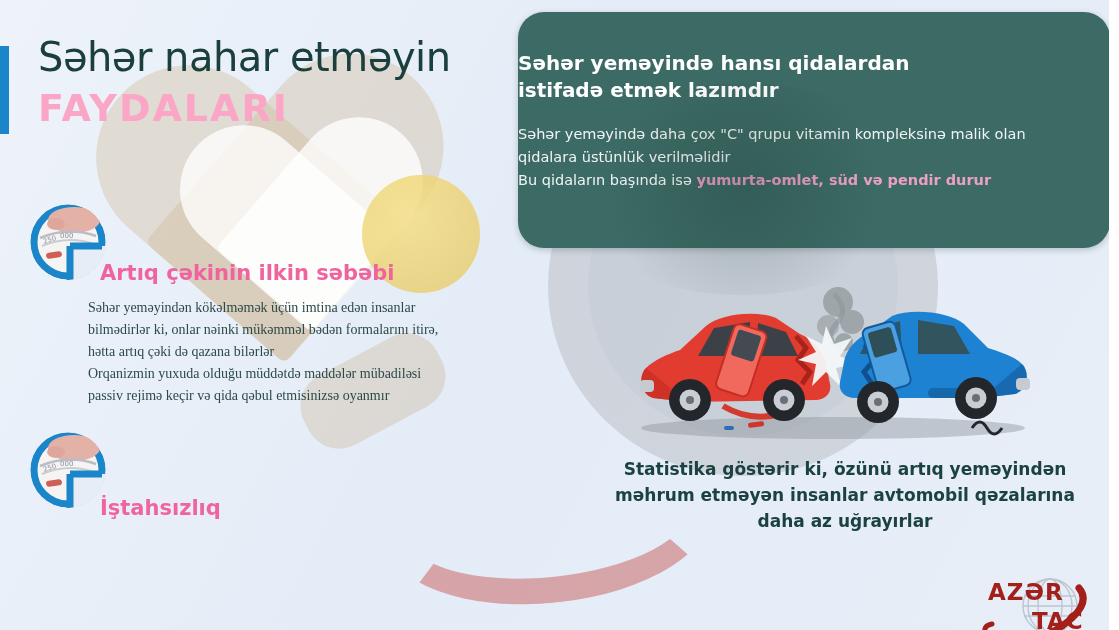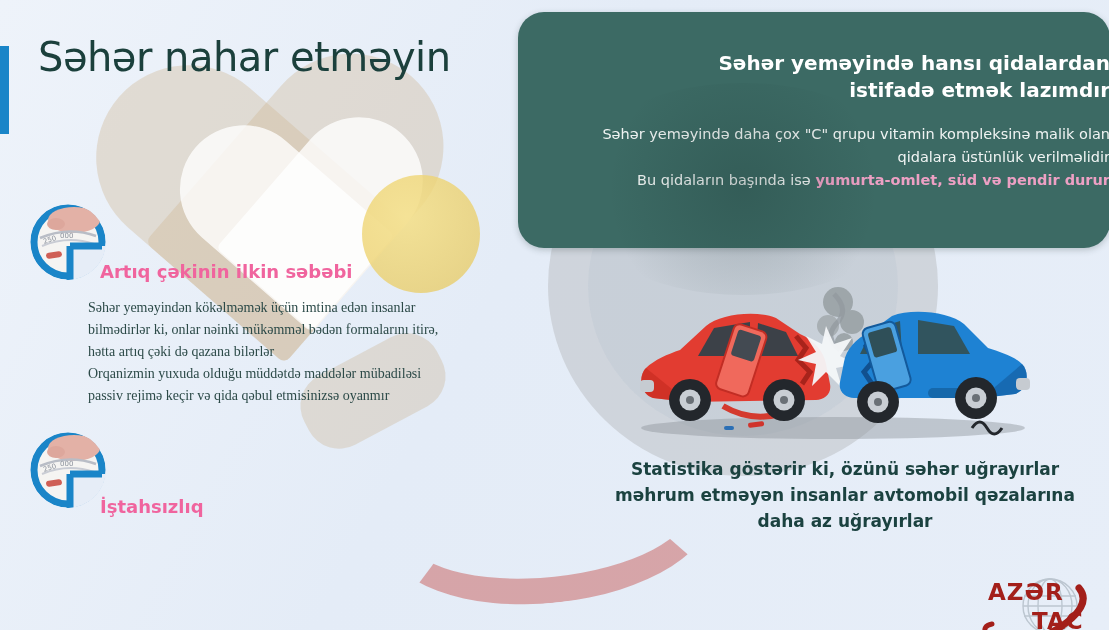--- a/index.html
+++ b/index.html
@@ -26,31 +26,31 @@
          border-bottom:26px solid rgba(202,106,104,.55);border-radius:50%;transform:rotate(-6deg);}
   .bread{left:298px;top:352px;width:150px;height:78px;border-radius:34px;
          background:rgba(203,180,146,.35);transform:rotate(-28deg);}
   
   .accent-bar{position:absolute;left:0;top:46px;width:9px;height:88px;background:#1a85c8;z-index:3;}
   .title{position:absolute;left:38px;top:30px;z-index:3;}
   .title .l1{font-size:40px;line-height:54px;color:#1b403c;letter-spacing:-.5px;}
   .title .l2{font-size:38px;line-height:48px;font-weight:bold;color:#fba6c6;letter-spacing:2px;}
   
   .info-box{position:absolute;left:518px;top:12px;width:592px;height:236px;border-radius:26px;
-            background:#3c6a64;z-index:3;text-align:right;
+            background:#3c6a64;z-index:3;text-align:left;
             box-shadow:0 2px 6px rgba(40,60,58,.25);}
   .info-box:after{content:"";position:absolute;left:8%;top:30%;width:60%;height:90%;border-radius:50%;
             background:radial-gradient(circle,rgba(18,40,38,.20),rgba(18,40,38,0) 65%);pointer-events:none;}
   .info-box .head{margin-top:38px;font-size:20px;font-weight:bold;color:#ffffff;line-height:27px;}
   .info-box .body{margin-top:19px;font-size:14.5px;color:#f0f4f3;line-height:23px;}
   .hl{font-weight:bold;color:#eda0c4;}
   
   .icon-wrap{position:absolute;z-index:2;width:78px;height:78px;}
   .i1{left:30px;top:204px;} .i2{left:30px;top:432px;}
-  .sec-head{position:absolute;z-index:2;font-size:18px;font-weight:bold;color:#f0649e;white-space:nowrap;text-align:right;}
+  .sec-head{position:absolute;z-index:2;font-size:21px;font-weight:bold;color:#f0649e;white-space:nowrap;text-align:right;}
   .h1{left:100px;top:261px;} .h2{left:100px;top:496px;}
   .para{position:absolute;z-index:2;font-size:14px;color:#2c4a48;line-height:22px;font-family:Liberation Serif, serif;}
   .p1{left:88px;top:297px;} .p2{left:88px;top:536px;}
   .para div{white-space:nowrap;}
   
   .cars{position:absolute;left:628px;top:276px;width:412px;height:172px;z-index:2;}
   .stats{position:absolute;left:600px;top:456px;width:490px;z-index:3;text-align:center;
          font-size:17px;font-weight:bold;color:#1b4240;line-height:26px;}
   .stats div{white-space:nowrap;}
   
@@ -68,20 +68,21 @@
   <div class="bg heart"></div>
   <div class="bg heart-in"></div>
   <div class="bg yolk"></div>
   <div class="bg cup"></div>
   <div class="bg bread"></div>
   <div class="bg smile"></div>
 
   <div class="accent-bar"></div>
   <div class="title">
     <div class="l1">Səhər nahar etməyin</div>
+    <div class="l2">FAYDALARI</div>
   </div>
 
   <div class="info-box">
     <div class="head">
       <div>Səhər yeməyində hansı qidalardan</div>
       <div>istifadə etmək lazımdır</div>
     </div>
     <div class="body">
       <div>Səhər yeməyində daha çox "C" qrupu vitamin kompleksinə malik olan</div>
       <div>qidalara üstünlük verilməlidir</div>
@@ -198,21 +199,21 @@
           <circle cx="348" cy="122" r="4" fill="#6a7076"></circle>
       </g>
 
       <rect x="120" y="146" width="16" height="5" rx="2" fill="#d0342c" transform="rotate(-8 128 148)"></rect>
       <rect x="96" y="150" width="10" height="4" rx="2" fill="#2b6fb5"></rect>
       <path d="M344,152 q8,-12 15,0 q7,12 15,0" stroke="#23272c" stroke-width="3" fill="none"></path>
     </svg>
   </div>
 
   <div class="stats">
-    <div>Statistika göstərir ki, özünü səhər uğrayırlar</div>
+    <div>Statistika göstərir ki, özünü artıq yeməyindən</div>
     <div>məhrum etməyən insanlar avtomobil qəzalarına</div>
     <div>daha az uğrayırlar</div>
   </div>
 
   <div class="logo">
     <svg width="140" height="78" viewBox="0 0 140 78">
       <g stroke="#bcc6d0" stroke-width="1.4" fill="none">
         <circle cx="78" cy="32" r="27"></circle>
         <ellipse cx="78" cy="32" rx="12" ry="27"></ellipse>
         <ellipse cx="78" cy="32" rx="22" ry="27"></ellipse>

